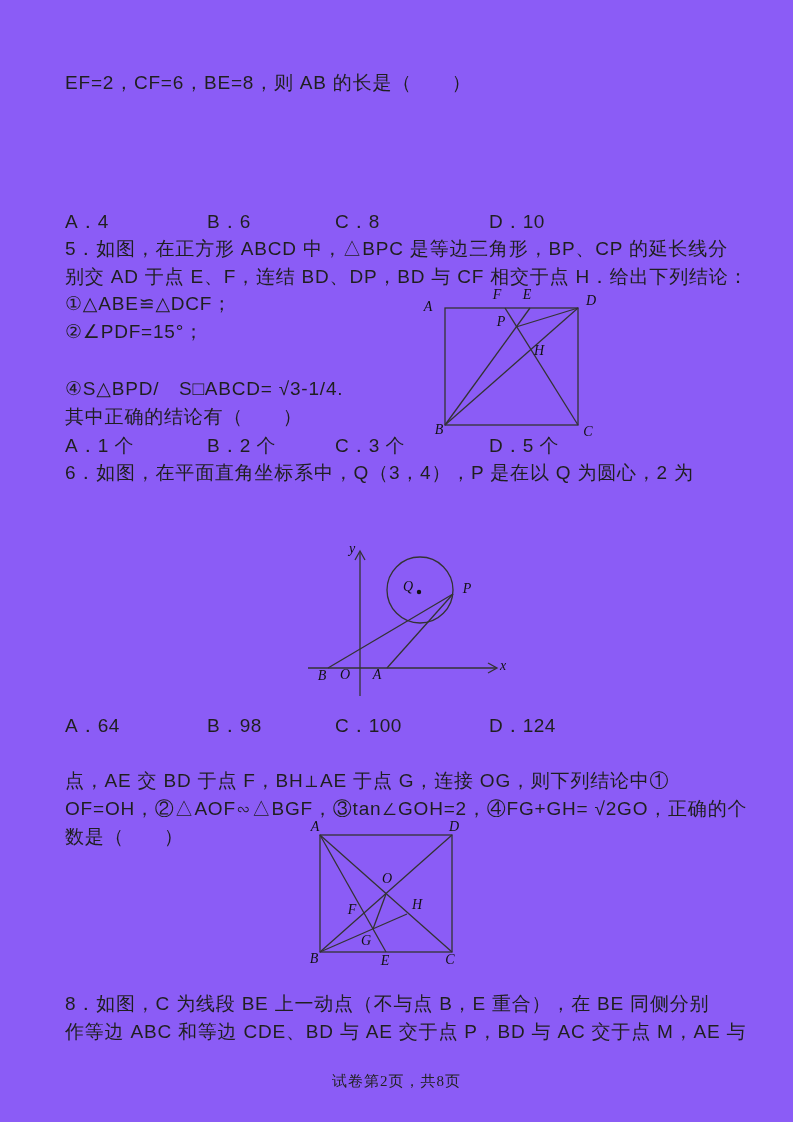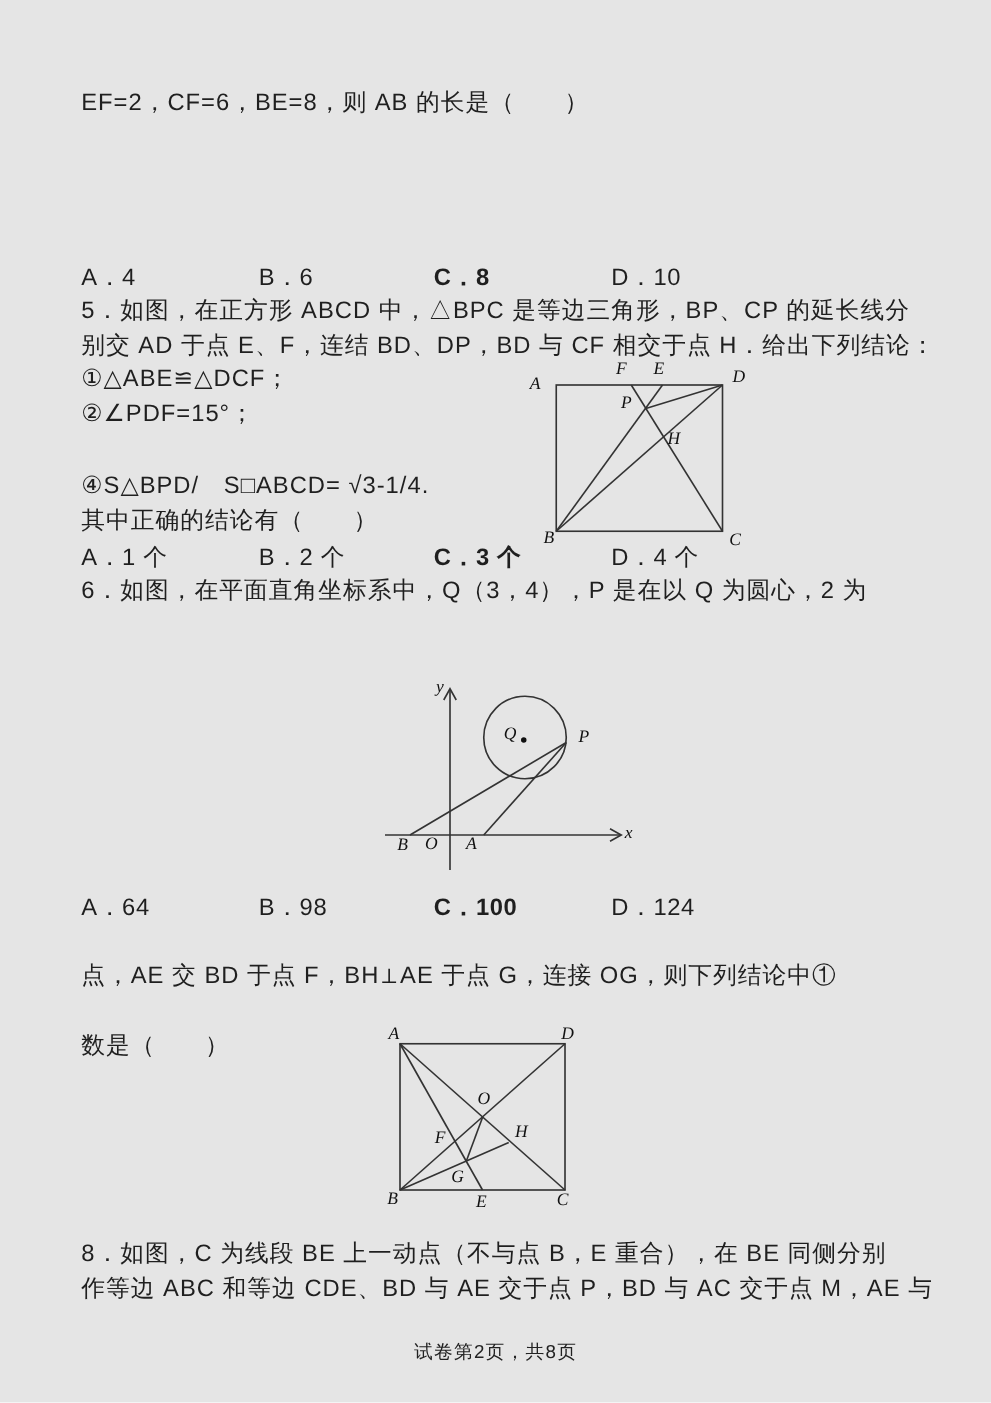--- a/index.html
+++ b/index.html
@@ -1,19 +1,19 @@
 <!DOCTYPE html>
 <html><head>
 <meta charset="utf-8">
 <style>
   html,body{margin:0;padding:0;background:#ffffff;}
   .page{
     position:relative;
     width:793px;height:1122px;
-    background:#e5e5e5;
+    background:#8b5cf6;
     font-family:"Liberation Sans",sans-serif;
     color:#1f1f1f;
     overflow:hidden;
   }
   .line{
     position:absolute;
     left:65px;
     font-size:19px;
     line-height:23px;
     letter-spacing:0.8px;
@@ -28,35 +28,35 @@
     font-size:19px;
   }
   .opt{
     position:absolute;
     top:0;
     white-space:pre;
     letter-spacing:0.5px;
   }
   .opt.c0{left:0;}
   .opt.c1{left:142px;}
-  .opt.c2{left:282px;font-weight:bold;}
+  .opt.c2{left:270px;}
   .opt.c3{left:424px;}
   .fig{position:absolute;}
   .fig text{
     font-family:"Liberation Serif",serif;
     font-style:italic;
     font-size:14px;
     fill:#111111;
   }
   .footer{
     position:absolute;
     left:0;top:1072px;
     width:793px;
     text-align:center;
-    font-family:Liberation Sans, sans-serif;
+    font-family:Liberation Serif, serif;
     font-size:15px;
     color:#222222;
     letter-spacing:1px;
   }
 </style>
 </head>
 <body>
 
 <div class="page">
 
@@ -71,21 +71,21 @@
   <div class="line" style="top:237px">5．如图，在正方形 ABCD 中，△BPC 是等边三角形，BP、CP 的延长线分</div>
   <div class="line" style="top:265px">别交 AD 于点 E、F，连结 BD、DP，BD 与 CF 相交于点 H．给出下列结论：</div>
   <div class="line" style="top:292px">①△ABE≌△DCF；</div>
   <div class="line" style="top:320px">②∠PDF=15°；</div>
   <div class="line" style="top:377px">④S△BPD/　S□ABCD= √3-1/4.</div>
   <div class="line" style="top:405px">其中正确的结论有（　　）</div>
   <div class="optrow" style="top:433px">
     <span class="opt c0">A．1 个</span>
     <span class="opt c1">B．2 个</span>
     <span class="opt c2">C．3 个</span>
-    <span class="opt c3">D．4 个</span>
+    <span class="opt c3">D．5 个</span>
   </div>
 
   <svg class="fig" style="left:423px;top:286px" width="180" height="155" viewBox="0 0 180 155">
     <g stroke="#333" stroke-width="1.3" fill="none">
       <rect x="22" y="22" width="133" height="117"></rect>
       <line x1="22" y1="139" x2="107" y2="22"></line>
       <line x1="155" y1="139" x2="82" y2="22"></line>
       <line x1="22" y1="139" x2="155" y2="22"></line>
       <line x1="155" y1="22" x2="93" y2="41"></line>
     </g>
@@ -126,20 +126,21 @@
   </svg>
 
   <div class="optrow" style="top:713px">
     <span class="opt c0">A．64</span>
     <span class="opt c1">B．98</span>
     <span class="opt c2">C．100</span>
     <span class="opt c3">D．124</span>
   </div>
 
   <div class="line" style="top:769px">点，AE 交 BD 于点 F，BH⊥AE 于点 G，连接 OG，则下列结论中①</div>
+  <div class="line" style="top:797px">OF=OH，②△AOF∽△BGF，③tan∠GOH=2，④FG+GH= √2GO，正确的个</div>
   <div class="line" style="top:825px">数是（　　）</div>
 
   <svg class="fig" style="left:303px;top:818px" width="170" height="155" viewBox="0 0 170 155">
     <g stroke="#333" stroke-width="1.3" fill="none">
       <rect x="17" y="17" width="132" height="117"></rect>
       <line x1="17" y1="17" x2="149" y2="134"></line>
       <line x1="17" y1="134" x2="149" y2="17"></line>
       <line x1="17" y1="17" x2="83" y2="134"></line>
       <line x1="17" y1="134" x2="104" y2="96"></line>
       <line x1="83" y1="76" x2="70" y2="111"></line>

